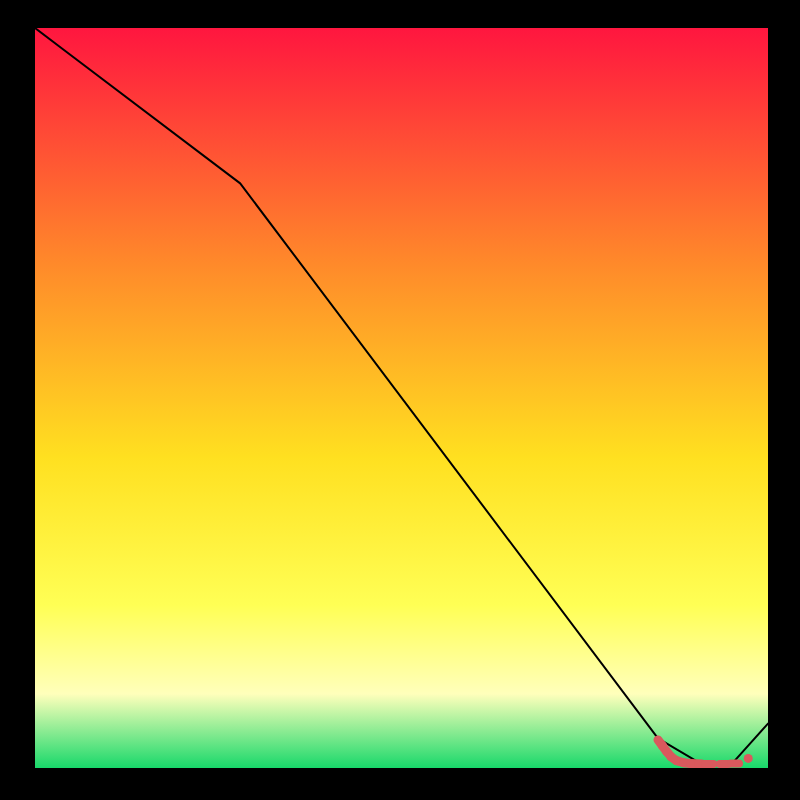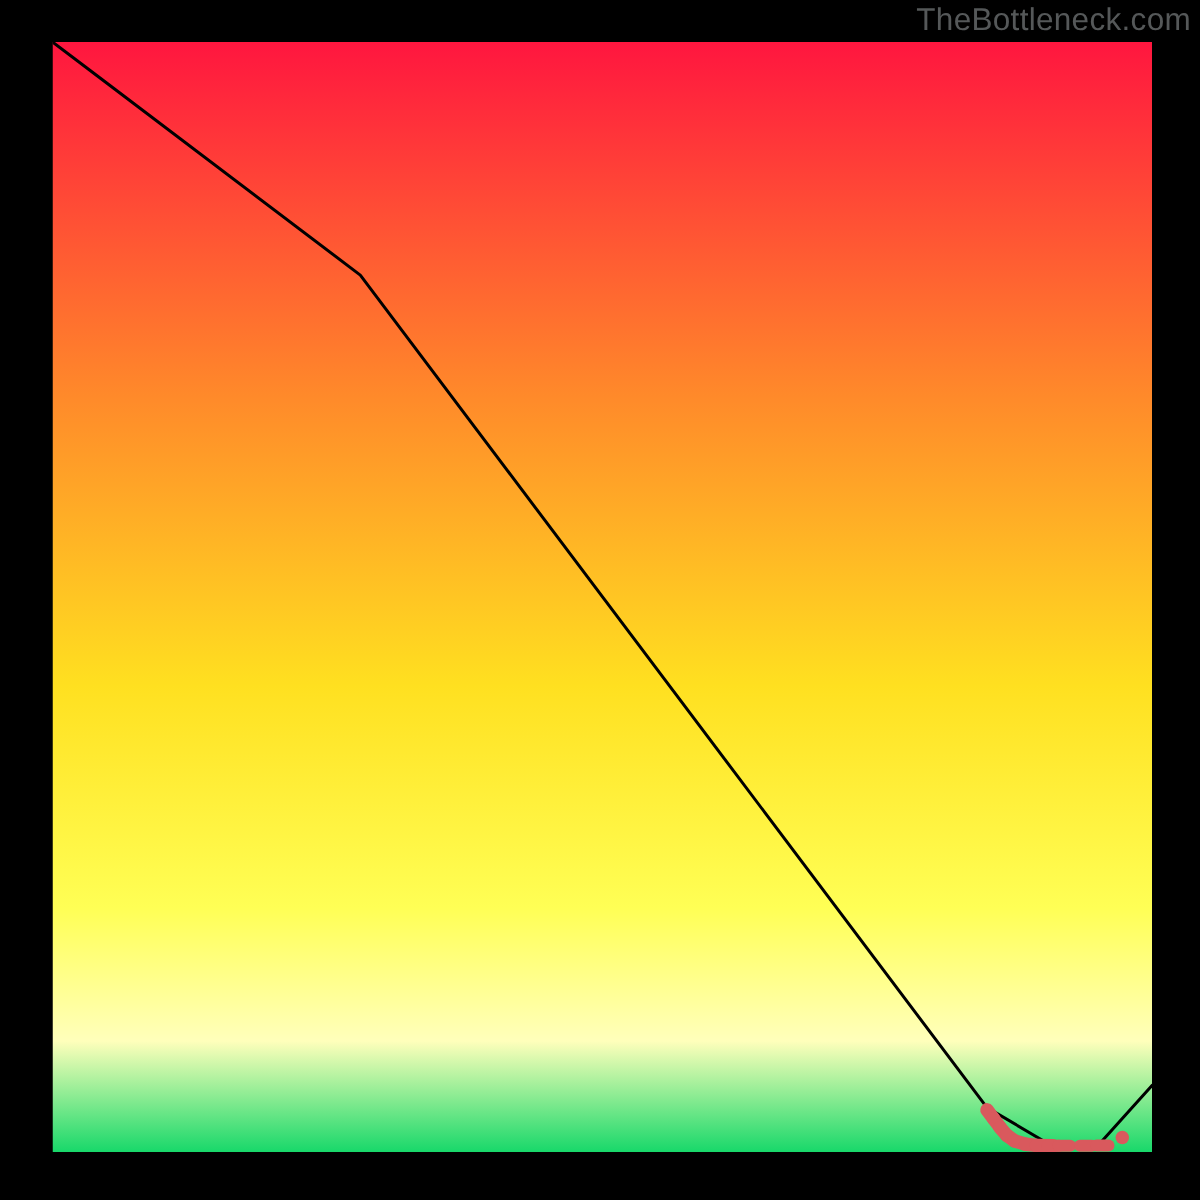--- a/index.html
+++ b/index.html
@@ -35,21 +35,20 @@
     height: 740px;
   }
   svg {
     display: block;
   }
 </style>
 </head>
 <body>
 
 <div class="frame">
-  <div class="watermark">TheBottleneck.com</div>
 
   <div class="plot-area">
     <svg id="chart-svg" width="733" height="740" viewBox="0 0 733 740">
       <defs>
         <linearGradient id="bg-grad" x1="0" y1="0" x2="0" y2="1">
           <stop id="g0" offset="0%" stop-color="#ff163f"></stop>
           <stop id="g1" offset="32%" stop-color="#ff8a2a"></stop>
           <stop id="g2" offset="58%" stop-color="#ffe020"></stop>
           <stop id="g3" offset="78%" stop-color="#ffff55"></stop>
           <stop id="g4" offset="90%" stop-color="#ffffbb"></stop>

